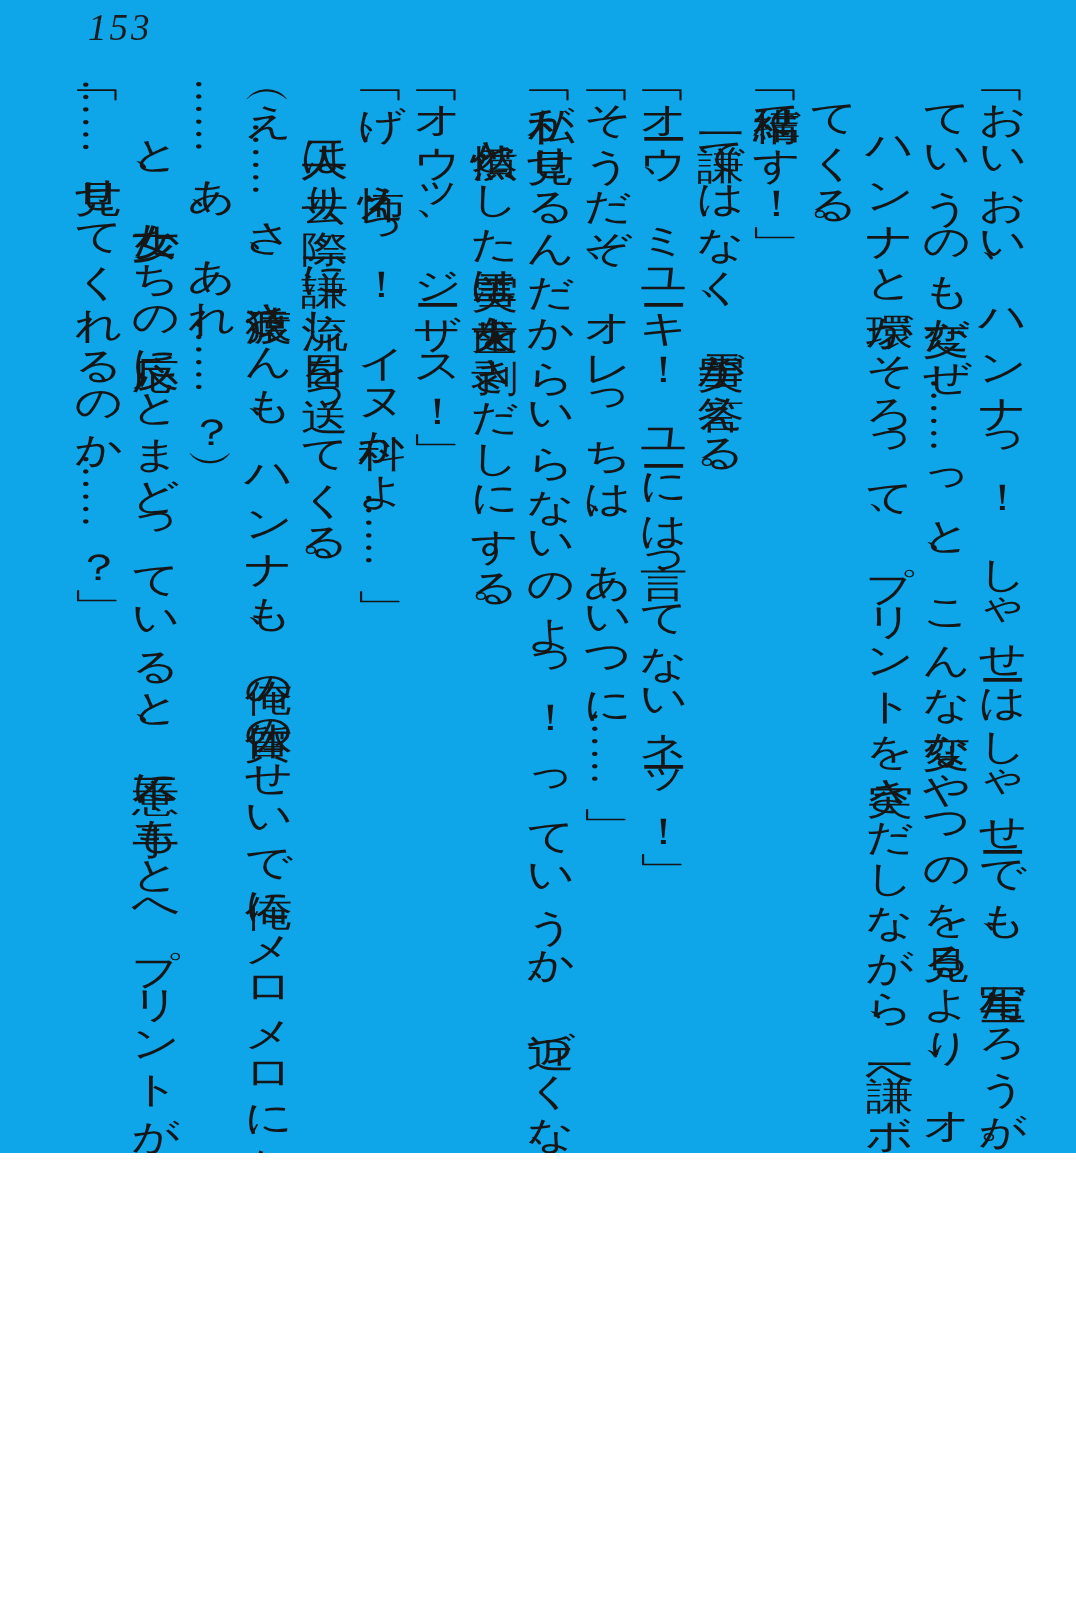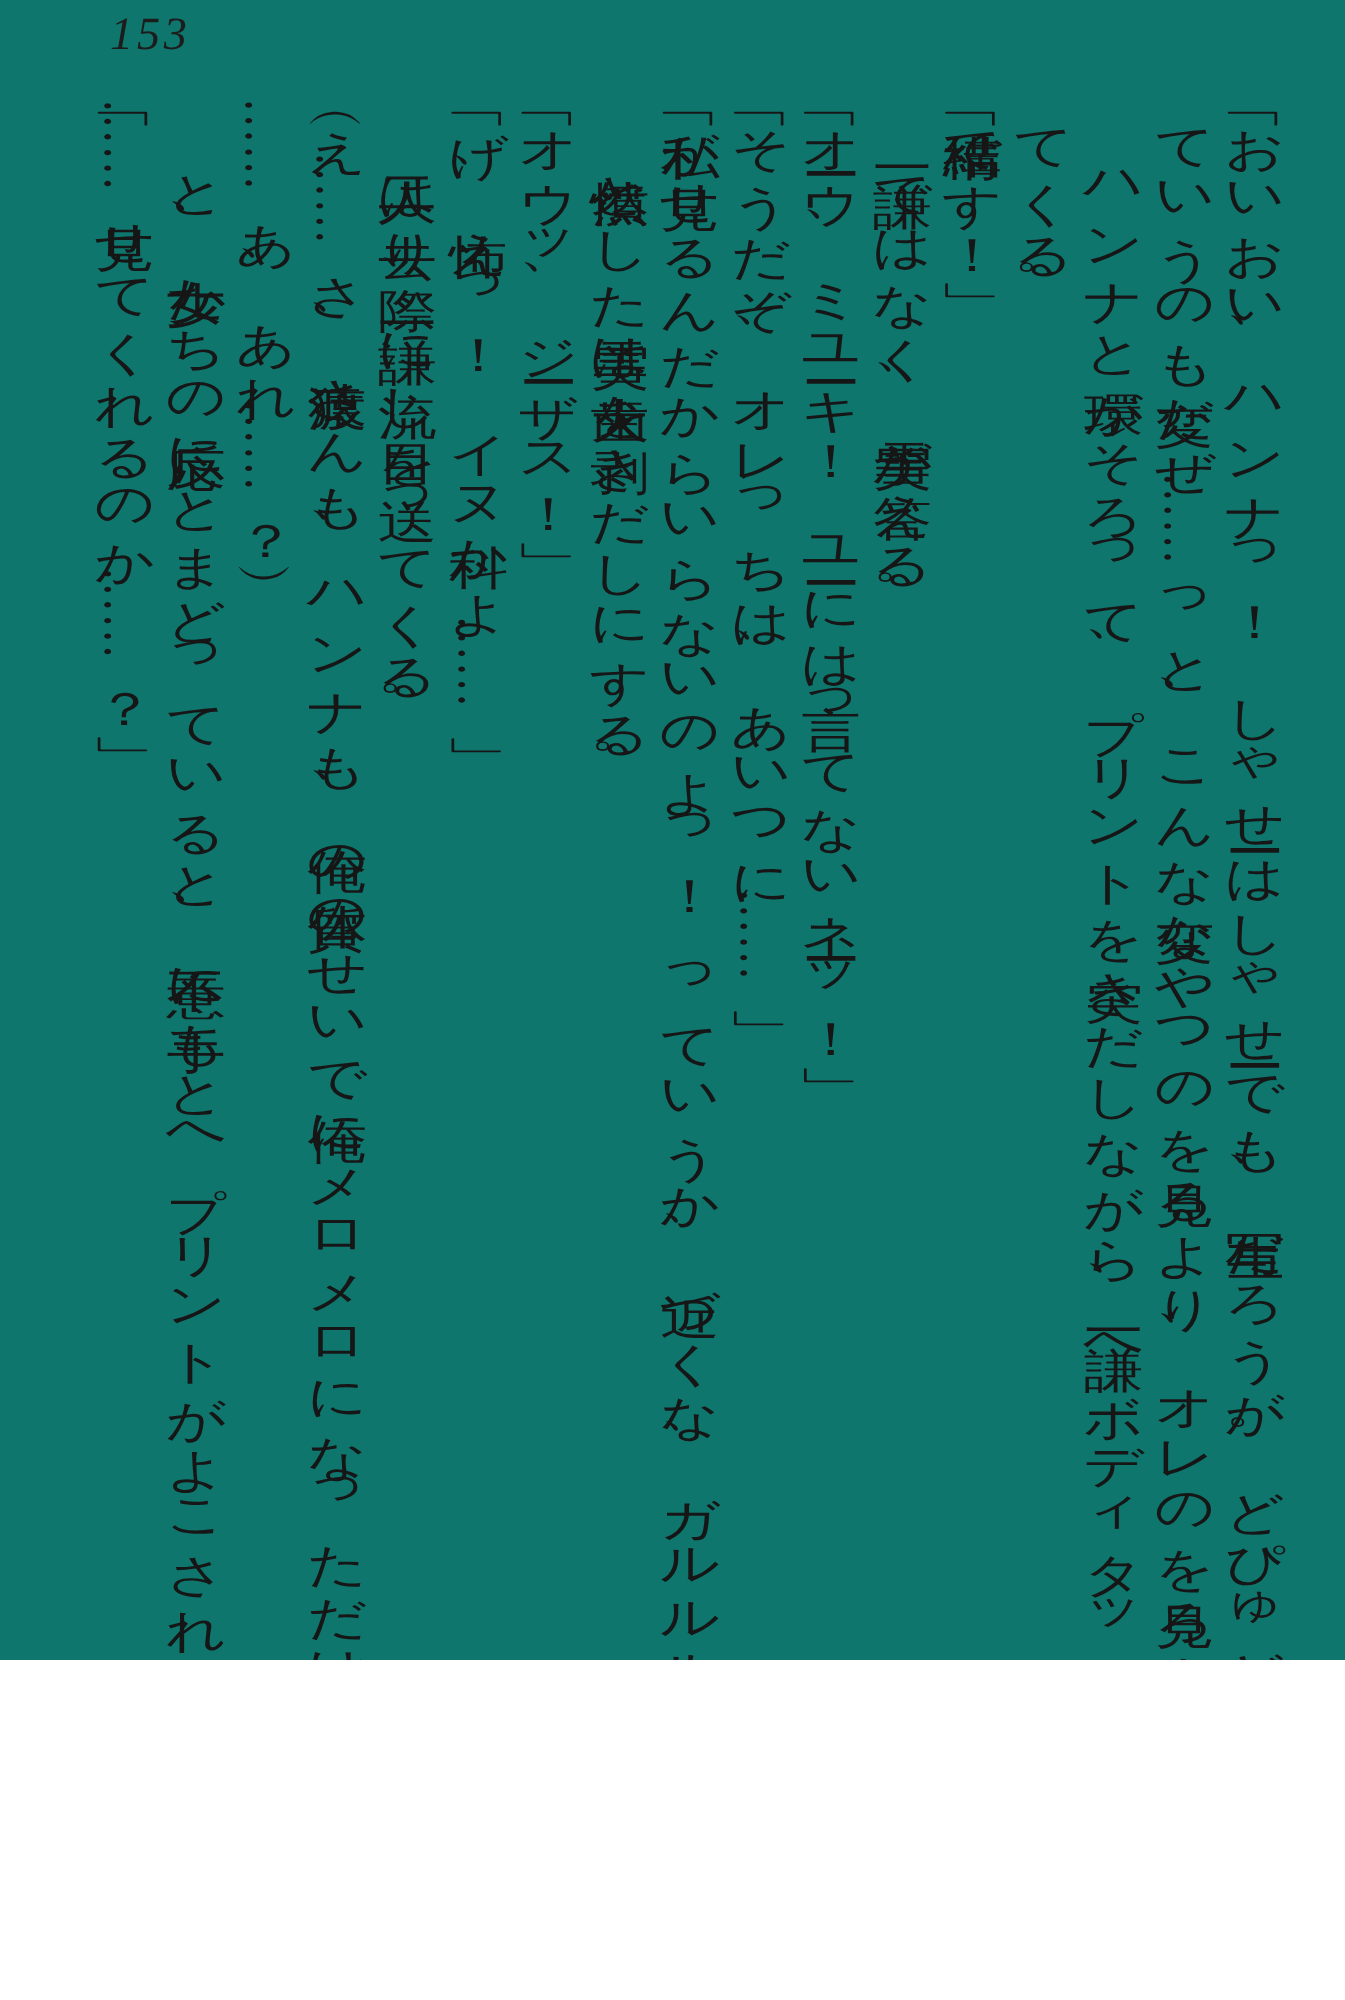--- a/index.html
+++ b/index.html
@@ -1,20 +1,20 @@
 <!DOCTYPE html>
 <html><head>
 <meta charset="utf-8">
 <style>
   html, body { margin: 0; padding: 0; }
   .page {
     position: relative;
     width: 1076px;
-    height: 1328px;
-    background: #0f766e;
+    height: 1153px;
+    background: #0ea5e9;
     color: #161616;
     font-family: "Liberation Serif", "DejaVu Serif", serif;
     overflow: hidden;
   }
   .page-number {
     position: absolute;
     left: 88px;
     top: 6px;
     font-style: italic;
     font-size: 37px;

